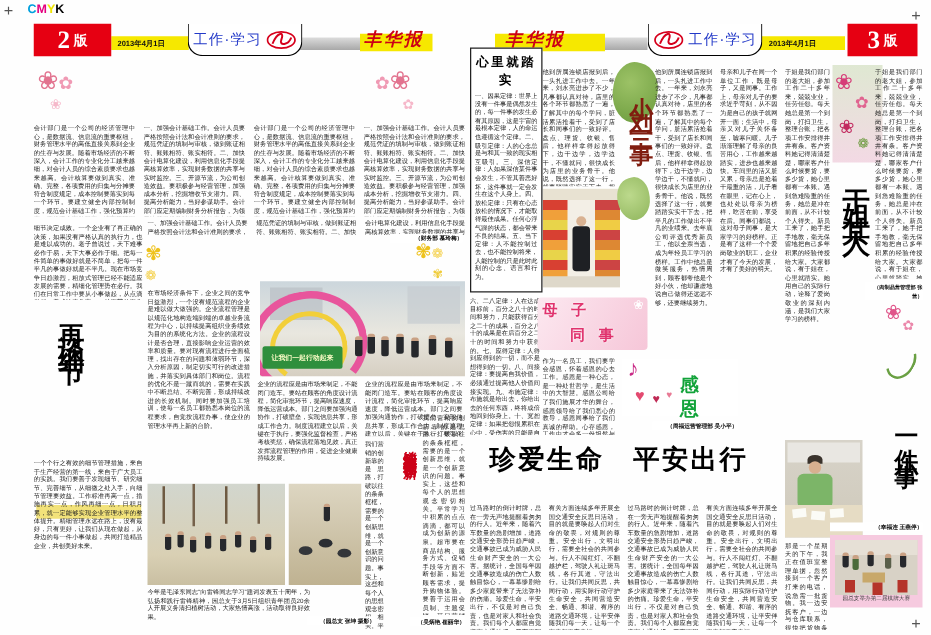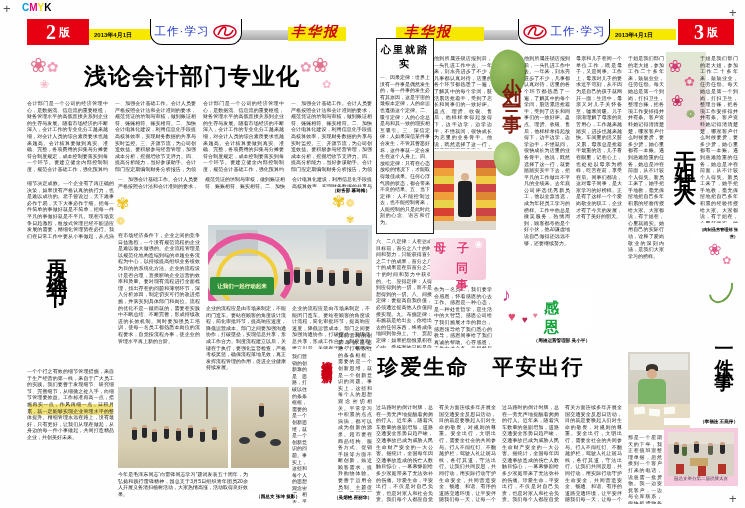--- a/index.html
+++ b/index.html
@@ -85,21 +85,20 @@
   </div>
 
   <div class="flower" style="left:30px;top:55px;width:56px;height:46px;">
     <span style="font-size:20px;color:#e2738f;">❀</span><span style="font-size:14px;color:#f09ab4;">✿</span><br>
     <span style="font-size:11px;color:#f6b8ca;margin-left:10px;">❀</span>
   </div>
   <div class="flower" style="left:300px;top:55px;width:70px;height:46px;">
     <span style="font-size:14px;color:#f09ab4;">✿</span><span style="font-size:20px;color:#e2738f;">❀</span><br>
     <span style="font-size:11px;color:#f6b8ca;margin-left:22px;">✿</span>
   </div>
-  <div class="hl" style="left:84px;top:61px;width:208px;font-size:23px;letter-spacing:1px;">浅论会计部门专业化</div>
   <div class="abs" style="left:27px;top:100px;width:345px;height:73px;display:flex;gap:7px;z-index:1;">
     <div class="tcell">会计部门是一个公司的经济管理中心，是数据流、信息流的重要枢纽，财务管理水平的高低直接关系到企业的生存与发展。随着市场经济的不断深入，会计工作的专业化分工越来越细，对会计人员的综合素质要求也越来越高。会计核算要做到真实、准确、完整，各项费用的归集与分摊要符合制度规定，成本控制要落实到每一个环节。要建立健全内部控制制度，规范会计基础工作，强化预算约束，严格资金审批程序，堵塞管理漏洞，防范经营风险。只有不断加强学习，更新知识结构，提高业务技能，才能适应新形势下财务管理工作的需要，为公司决策提供可靠依据，为企业创造更大的价值。</div>
     <div class="tcell">一、加强会计基础工作。会计人员要严格按照会计法和会计准则的要求，规范凭证的填制与审核，做到账证相符、账账相符、账实相符。二、加快会计电算化建设，利用信息化手段提高核算效率，实现财务数据的共享与实时监控。三、开源节流，为公司创造效益。要积极参与经营管理，加强成本分析，挖掘增收节支潜力。四、提高分析能力，当好参谋助手。会计部门应定期编制财务分析报告，为领导决策提供及时准确的信息支持，切实发挥会计工作在企业管理中的重要作用，推动公司各项工作再上新台阶。</div>
     <div class="tcell">会计部门是一个公司的经济管理中心，是数据流、信息流的重要枢纽，财务管理水平的高低直接关系到企业的生存与发展。随着市场经济的不断深入，会计工作的专业化分工越来越细，对会计人员的综合素质要求也越来越高。会计核算要做到真实、准确、完整，各项费用的归集与分摊要符合制度规定，成本控制要落实到每一个环节。要建立健全内部控制制度，规范会计基础工作，强化预算约束，严格资金审批程序，堵塞管理漏洞，防范经营风险。只有不断加强学习，更新知识结构，提高业务技能，才能适应新形势下财务管理工作的需要，为公司决策提供可靠依据，为企业创造更大的价值。</div>
     <div class="tcell">一、加强会计基础工作。会计人员要严格按照会计法和会计准则的要求，规范凭证的填制与审核，做到账证相符、账账相符、账实相符。二、加快会计电算化建设，利用信息化手段提高核算效率，实现财务数据的共享与实时监控。三、开源节流，为公司创造效益。要积极参与经营管理，加强成本分析，挖掘增收节支潜力。四、提高分析能力，当好参谋助手。会计部门应定期编制财务分析报告，为领导决策提供及时准确的信息支持，切实发挥会计工作在企业管理中的重要作用，推动公司各项工作再上新台阶。</div>
   </div>
   <div class="col" style="left:118px;top:176px;width:254px;height:19px;column-count:3;column-gap:7px;position:absolute;">一、加强会计基础工作。会计人员要严格按照会计法和会计准则的要求，规范凭证的填制与审核，做到账证相符、账账相符、账实相符。二、加快会计电算化建设，利用信息化手段提高核算效率，实现财务数据的共享与实时监控。三、开源节流，为公司创造效益。要积极参与经营管理，加强成本分析，挖掘增收节支潜力。四、提高分析能力，当好参谋助手。会计部门应定期编制财务分析报告，为领导决策提供及时准确的信息支持，切实发挥会计工作在企业管理中的重要作用，推动公司各项工作再上新台阶。</div>
   <div class="sig" style="left:312px;top:187px;width:58px;">（财务部 慕玲梅）</div>
 
   <div class="col" style="left:27px;top:180px;width:87px;height:60px;">细节决定成败。一个企业有了再正确的决策，如果没有严格认真的执行力，也是难以成功的。老子曾说过，天下难事必作于易，天下大事必作于细。把每一件简单的事做好就是不简单，把每一件平凡的事做好就是不平凡。现在市场竞争日趋激烈，粗放式管理已经不能适应发展的需要，精细化管理势在必行。我们在日常工作中要从小事做起，从点滴做起，养成认真负责、一丝不苟的工作习惯，用心做好每一个细节，不放过任何一个疑点，不忽视任何一个环节，把各项制度落到实处，才能把工作做实做细做好，企业才能在竞争中立于不败之地。</div>
@@ -171,21 +170,21 @@
 
   <div class="col" style="left:434px;top:55px;width:58px;height:94px;">他到所属连锁店报到后，一头扎进工作中去。一年来，刘永亮进步了不少，凡事都认真对待，店里的各个环节都熟悉了一遍，了解其中的每个学问，脏活累活抢着干，受到了店长和同事们的一致好评。盘点、理货、收银、售后，他样样拿得起放得下，边干边学，边学边干，不懂就问，很快成长为店里的业务骨干。他说，既然选择了这一行，就要踏踏实实干下去，把平凡的工作做出不平凡的业绩来。去年底公司评选优秀新员工，他以全票当选，成为年轻员工学习的榜样。工作中他总是微笑服务，热情周到，顾客都夸他是个好小伙，他却谦虚地说自己做得还远远不够，还要继续努力。</div>
   <div class="photo" style="left:434px;top:151px;width:62px;height:79px;background:#f3efe6;">
     <div class="abs" style="left:0;top:0;width:62px;height:9px;background:#e8e2d2;"></div>
     <div class="abs" style="left:0;top:9px;width:20px;height:62px;background:repeating-linear-gradient(180deg,#d84032 0 8px,#f0a03a 8px 16px,#e8d44a 16px 24px);"></div>
     <div class="abs" style="left:42px;top:9px;width:20px;height:62px;background:repeating-linear-gradient(180deg,#cc4444 0 8px,#dd8833 8px 16px,#f0cc44 16px 24px);"></div>
     <div class="abs" style="left:0;bottom:0;width:62px;height:9px;background:#ded8ca;"></div>
     <div class="abs" style="left:27px;top:22px;width:8px;height:8px;background:#d9b292;border-radius:50%;"></div>
     <div class="abs" style="left:24px;top:30px;width:14px;height:36px;background:#1e2024;border-radius:3px;"></div>
   </div>
-  <div class="abs" style="left:430px;top:238px;width:56px;height:42px;background:linear-gradient(120deg,#fce8f0,#f6c6d8);border-radius:3px;z-index:2;">
+  <div class="abs" style="left:430px;top:238px;width:88px;height:42px;background:linear-gradient(120deg,#fce8f0,#f6c6d8);border-radius:3px;z-index:2;">
     <span style="position:absolute;left:4px;top:2px;font-size:12px;font-weight:bold;color:#e0336e;letter-spacing:4px;font-family:'Liberation Serif','DejaVu Serif',serif;text-shadow:0 0 2px #fff;">母 子</span>
     <span style="position:absolute;left:26px;top:22px;font-size:12px;font-weight:bold;color:#e0336e;letter-spacing:4px;font-family:'Liberation Serif','DejaVu Serif',serif;text-shadow:0 0 2px #fff;">同 事</span>
     <span style="position:absolute;right:3px;top:1px;font-size:10px;color:#fff;">❀</span>
   </div>
   <div class="col" style="left:434px;top:286px;width:58px;height:62px;">作为一名员工，我们要学会感恩，怀着感恩的心去工作。感恩是一种心态，是一种处世哲学，是生活中的大智慧。感恩公司给了我们施展才华的舞台，感恩领导给了我们悉心的教导，感恩同事给了我们真诚的帮助。心存感恩，工作中才会多一份坦然与快乐；心存感恩，生活中才会多一份阳光与温暖；心存感恩，才会懂得珍惜眼前的一切，把更多的爱回馈给身边的人。感恩，让我们的内心与从未谋面的陌生人贴得更近；感恩，让生命的枝头挂满丰硕的果实。让我们怀着一颗感恩的心，认真对待每一天的工作和生活。</div>
 
   <div class="abs" style="left:490px;top:50px;width:36px;height:48px;background:radial-gradient(circle at 35% 35%,#9cc266,#6a9a3c);border-radius:45% 55% 50% 60%;transform:rotate(12deg);z-index:1;"></div>
   <div class="abs" style="left:494px;top:142px;width:26px;height:34px;background:radial-gradient(circle at 40% 40%,#bcd98c,#8fb55c);border-radius:55% 45% 60% 50%;transform:rotate(-14deg);z-index:1;"></div>
   <div class="vt" style="left:498px;top:62px;width:24px;height:152px;font-size:19px;letter-spacing:9px;color:#801d10;">小刘二三事</div>
 
@@ -194,21 +193,21 @@
 
   <div class="abs" style="left:498px;top:287px;width:92px;height:46px;background:#fff;z-index:2;">
     <span style="position:absolute;left:4px;top:-2px;font-size:18px;color:#c92a86;">♪</span>
     <span style="position:absolute;left:10px;top:22px;font-size:13px;color:#e34a70;">♥</span>
     <span style="position:absolute;left:24px;top:27px;font-size:10px;color:#bf2a55;">♥</span>
     <span style="position:absolute;left:35px;top:24px;font-size:8px;color:#e87a95;">♥</span>
     <span style="position:absolute;left:46px;top:12px;font-size:15px;font-weight:bold;color:#12a33a;letter-spacing:8px;font-family:'Liberation Serif','DejaVu Serif',serif;">感 恩</span>
   </div>
   <div class="sig" style="left:522px;top:337px;width:68px;">（周福运营管理部 吴小平）</div>
 
-  <div class="hl" style="left:372px;top:353px;width:218px;font-size:21px;letter-spacing:2px;">珍爱生命　平安出行</div>
+  <div class="hl" style="left:386px;top:353px;width:218px;font-size:21px;letter-spacing:2px;">珍爱生命　平安出行</div>
   <div class="abs" style="left:376px;top:404px;width:246px;height:100px;display:flex;gap:6px;z-index:1;">
     <div class="tcell">过马路时的倒计时牌，总在一旁无声地提醒着匆匆的行人。近年来，随着汽车数量的急剧增加，道路交通安全形势日趋严峻，交通事故已成为威胁人民生命财产安全的一大公害。据统计，全国每年因交通事故造成的伤亡人数触目惊心，一幕幕惨剧给多少家庭带来了无法弥补的伤痛。珍爱生命，平安出行，不仅是对自己负责，也是对家人和社会负责。我们每个人都应自觉遵守交通法规，开车不喝酒，喝酒不开车，不超速行驶，不疲劳驾驶，不闯红灯，文明行车，文明走路，从我做起，从现在做起。</div>
     <div class="tcell">有关方面连续多年开展全国交通安全反思日活动，目的就是要唤起人们对生命的敬畏，对规则的尊重。安全出行，文明出行，需要全社会的共同参与。行人不闯红灯、不翻越护栏，驾驶人礼让斑马线，各行其道，守法出行。让我们共同反思，共同行动，用实际行动守护生命安全，共同营造安全、畅通、和谐、有序的道路交通环境，让平安伴随我们每一天，让每一个家庭都平安幸福。</div>
     <div class="tcell">过马路时的倒计时牌，总在一旁无声地提醒着匆匆的行人。近年来，随着汽车数量的急剧增加，道路交通安全形势日趋严峻，交通事故已成为威胁人民生命财产安全的一大公害。据统计，全国每年因交通事故造成的伤亡人数触目惊心，一幕幕惨剧给多少家庭带来了无法弥补的伤痛。珍爱生命，平安出行，不仅是对自己负责，也是对家人和社会负责。我们每个人都应自觉遵守交通法规，开车不喝酒，喝酒不开车，不超速行驶，不疲劳驾驶，不闯红灯，文明行车，文明走路，从我做起，从现在做起。</div>
     <div class="tcell">有关方面连续多年开展全国交通安全反思日活动，目的就是要唤起人们对生命的敬畏，对规则的尊重。安全出行，文明出行，需要全社会的共同参与。行人不闯红灯、不翻越护栏，驾驶人礼让斑马线，各行其道，守法出行。让我们共同反思，共同行动，用实际行动守护生命安全，共同营造安全、畅通、和谐、有序的道路交通环境，让平安伴随我们每一天，让每一个家庭都平安幸福。</div>
   </div>
 
   <div class="col" style="left:628px;top:55px;width:36px;height:286px;">于姐是我们部门的老大姐，参加工作二十多年来，兢兢业业，任劳任怨。每天她总是第一个到岗，打扫卫生，整理台账，把各项工作安排得井井有条。客户资料她记得清清楚楚，哪家客户什么时候要货，要多少货，她心里都有一本账。遇到急难险重的任务，她总是冲在前面，从不计较个人得失。新员工来了，她手把手地教，毫无保留地把自己多年积累的经验传授给大家。大家都说，有于姐在，心里就踏实。她用自己的实际行动，诠释了爱岗敬业的深刻内涵，是我们大家学习的榜样。</div>
   <div class="photo" style="left:666px;top:52px;width:40px;height:78px;background:linear-gradient(#dfe8d2,#f3d9e4);">
     <span style="position:absolute;left:2px;top:4px;font-size:17px;color:#d63d78;">❀</span>

